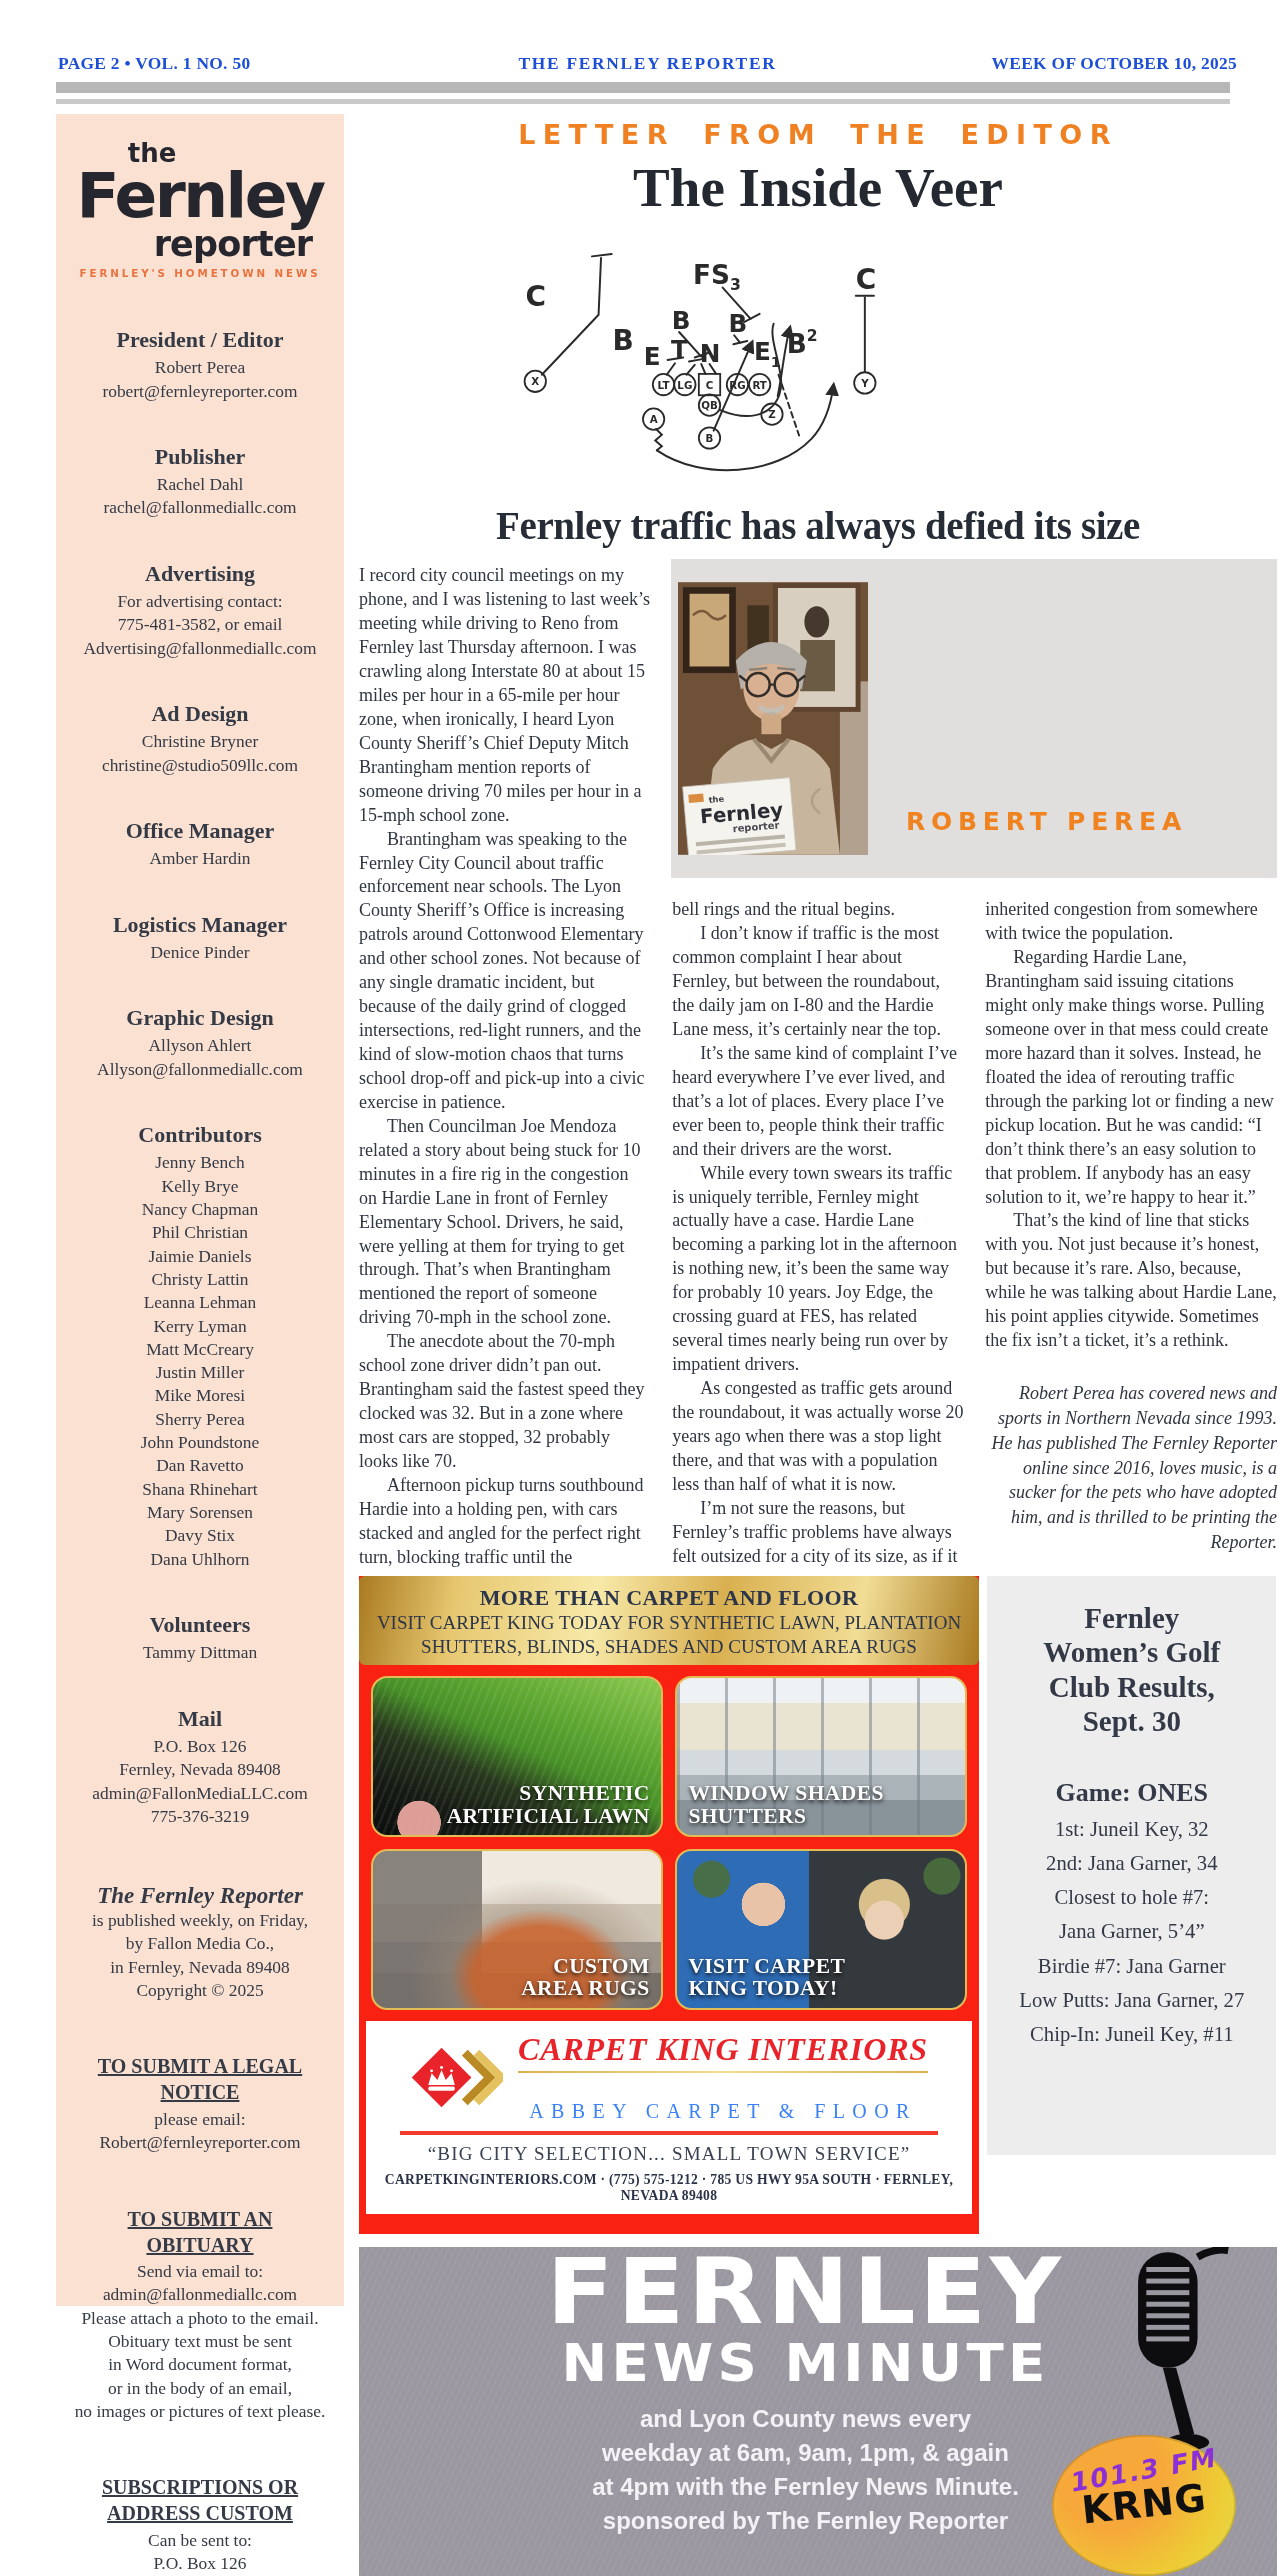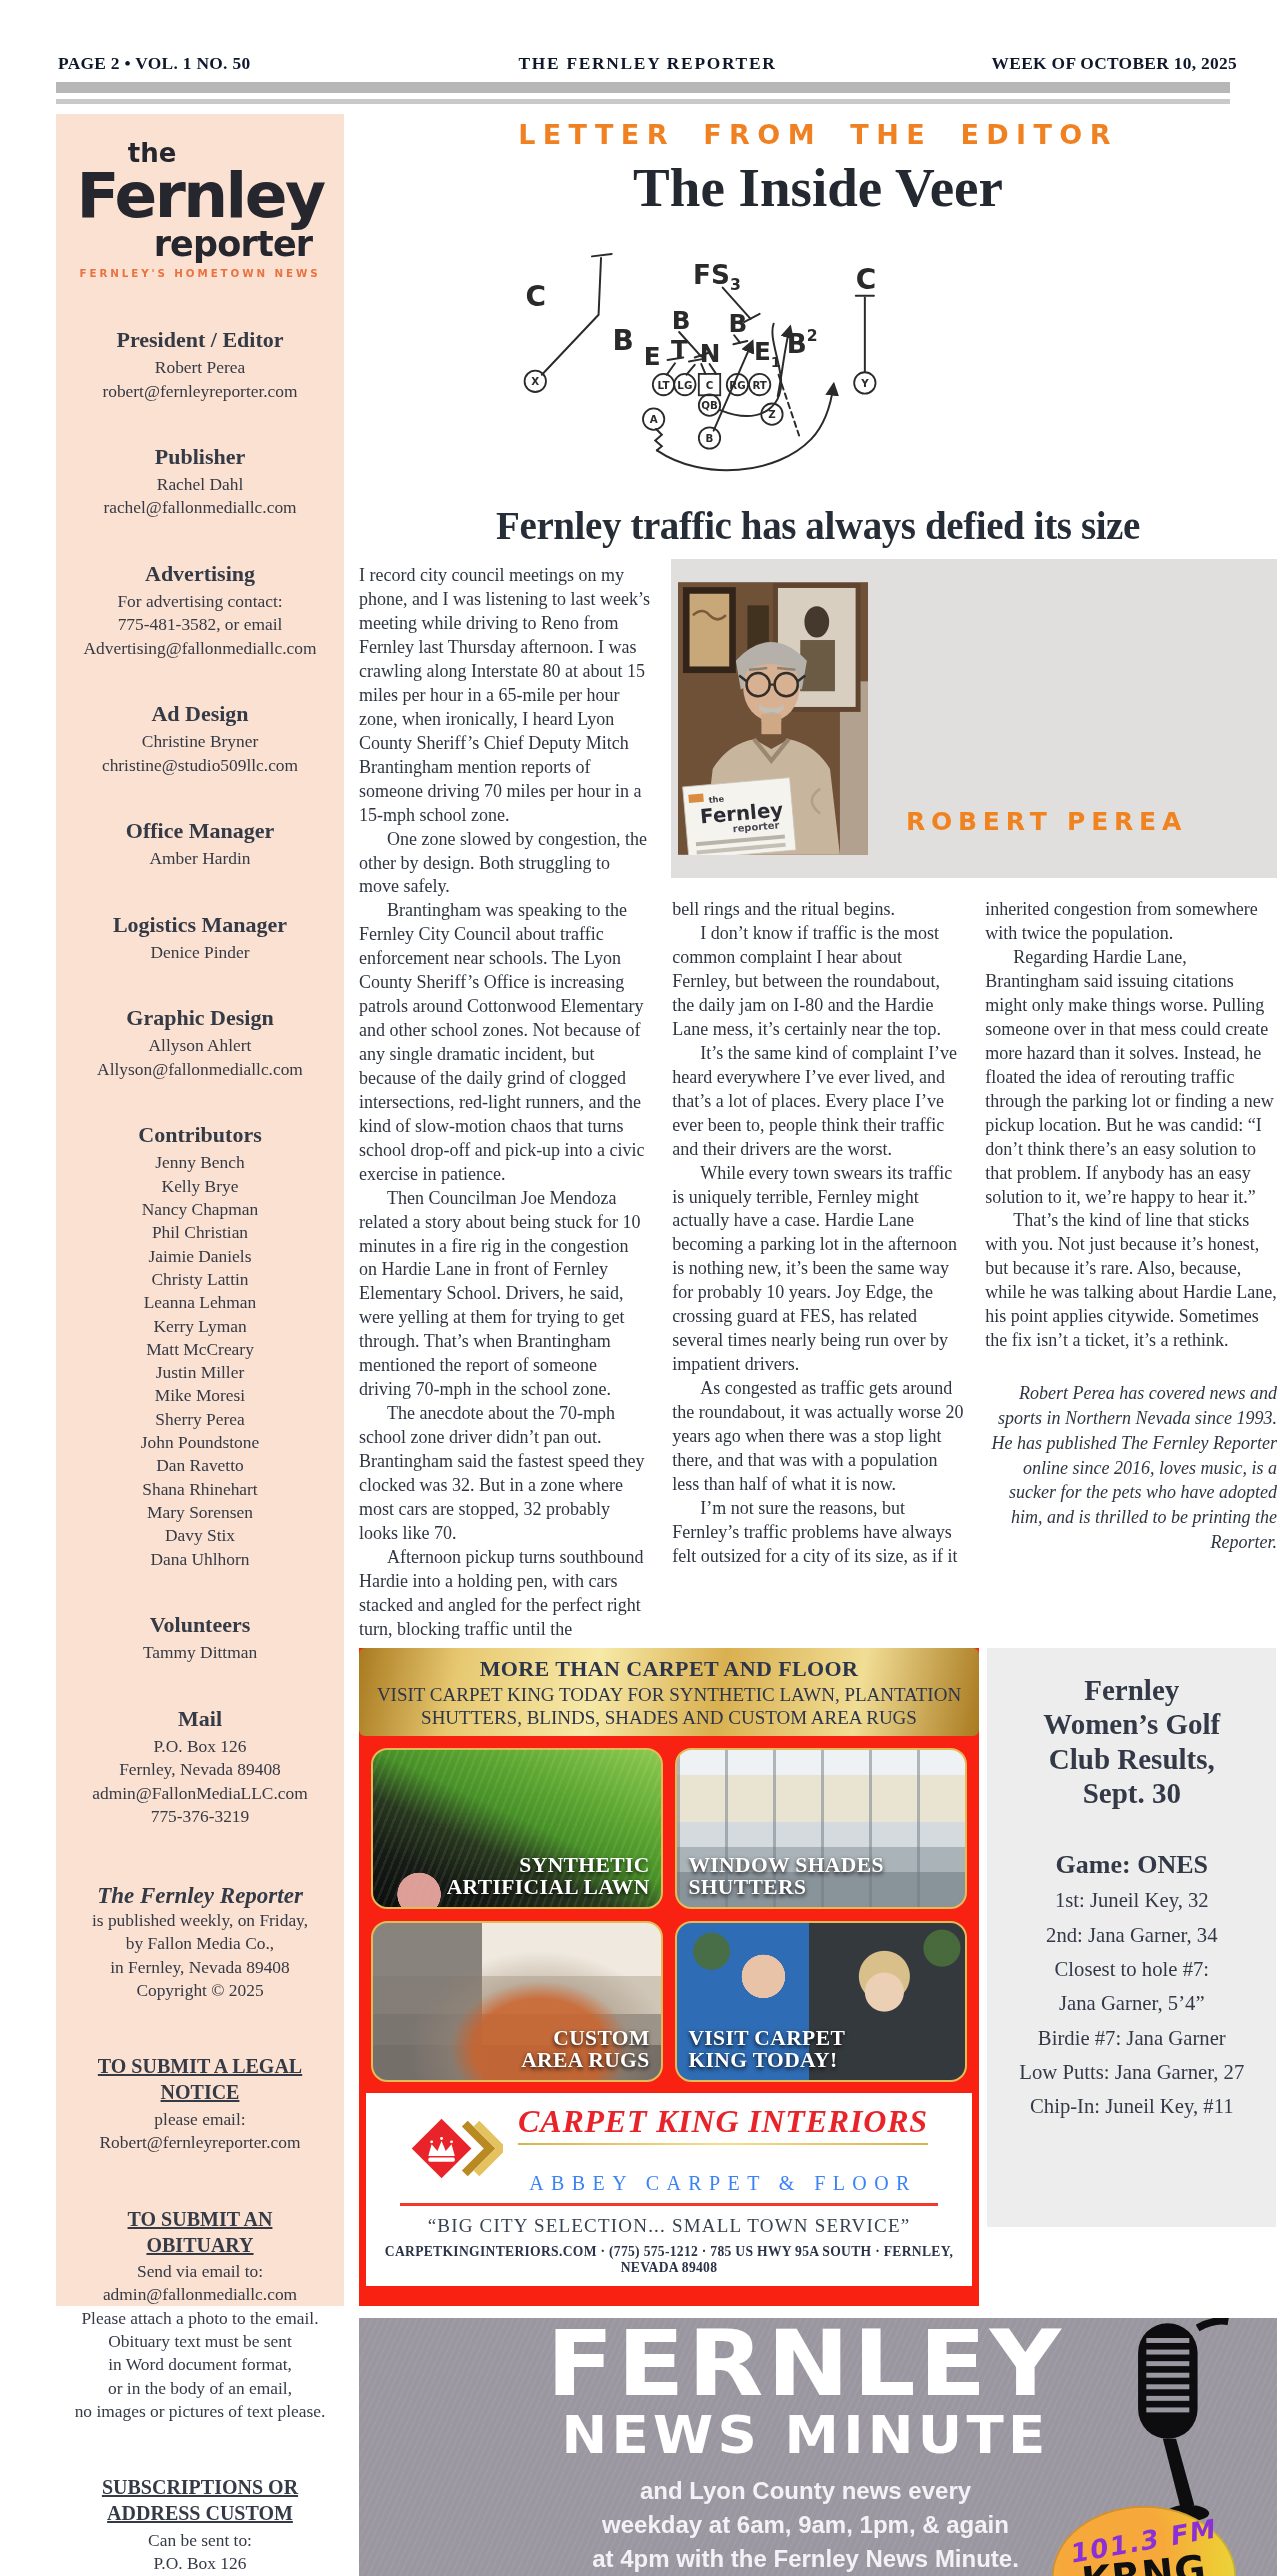--- a/index.html
+++ b/index.html
@@ -2,21 +2,21 @@
 <html style="font-size:13.2px"><head>
 <meta charset="utf-8">
 <style>
   html,body{margin:0;padding:0;}
   body{
     width:1288px;height:2576px;background:#ffffff;position:relative;overflow:hidden;
     font-family:"Liberation Serif", serif;color:#2f3541;
   }
   
   .masthead{display:grid;grid-template-columns:1fr auto 1fr;align-items:baseline;
-    padding:53px 51px 0 58px;font-weight:bold;font-size:17.4px;color:#0f172a;letter-spacing:0.3px;}
+    padding:53px 51px 0 58px;font-weight:bold;font-size:17.4px;color:#1d4ed8;letter-spacing:0.3px;}
   .masthead .mh-center{text-align:center;letter-spacing:1.7px;}
   .masthead .mh-right{text-align:right;}
   .rule-thick{height:10.7px;background:#b7b7b7;margin:8.3px 58px 0 56px;}
   .rule-thin{height:5px;background:#c9c9c9;margin:5.8px 58px 0 56px;}
 
   
   .content{display:flex;gap:15px;margin:10px 11.6px 0 56px;align-items:flex-start;}
 
   
   .sidebar{flex:none;width:288px;box-sizing:border-box;background:#fbe1d1;height:2192px;
@@ -356,21 +356,20 @@
             <text x="28" y="288" font-family="DejaVu Sans, sans-serif" font-size="24" font-weight="bold" fill="#2b2b33">Fernley</text>
             <text x="66" y="302" font-family="DejaVu Sans, sans-serif" font-size="12" font-weight="bold" fill="#4a4a52">reporter</text>
             <rect x="20" y="310" width="108" height="5" fill="#b9b4aa"></rect>
             <rect x="20" y="320" width="108" height="5" fill="#c5c0b6"></rect>
           </g>
         </svg>
         <div class="photo-caption">ROBERT PEREA</div>
       </div>
       <div class="col" id="col1">
           <p class="para first">I record city council meetings on my phone, and I was listening to last week’s meeting while driving to Reno from Fernley last Thursday afternoon. I was crawling along Interstate 80 at about 15 miles per hour in a 65-mile per hour zone, when ironically, I heard Lyon County Sheriff’s Chief Deputy Mitch Brantingham mention reports of someone driving 70 miles per hour in a 15-mph school zone.</p>
-          <p class="para">One zone slowed by congestion, the other by design. Both struggling to move safely.</p>
           <p class="para">Brantingham was speaking to the Fernley City Council about traffic enforcement near schools. The Lyon County Sheriff’s Office is increasing patrols around Cottonwood Elementary and other school zones. Not because of any single dramatic incident, but because of the daily grind of clogged intersections, red-light runners, and the kind of slow-motion chaos that turns school drop-off and pick-up into a civic exercise in patience.</p>
           <p class="para">Then Councilman Joe Mendoza related a story about being stuck for 10 minutes in a fire rig in the congestion on Hardie Lane in front of Fernley Elementary School. Drivers, he said, were yelling at them for trying to get through. That’s when Brantingham mentioned the report of someone driving 70-mph in the school zone.</p>
           <p class="para">The anecdote about the 70-mph school zone driver didn’t pan out. Brantingham said the fastest speed they clocked was 32. But in a zone where most cars are stopped, 32 probably looks like 70.</p>
           <p class="para">Afternoon pickup turns southbound Hardie into a holding pen, with cars stacked and angled for the perfect right turn, blocking traffic until the</p>
         </div>
       <div class="col" id="col2">
           <div class="col-spacer"></div>
           <p class="para first">bell rings and the ritual begins.</p>
           <p class="para">I don’t know if traffic is the most common complaint I hear about Fernley, but between the roundabout, the daily jam on I-80 and the Hardie Lane mess, it’s certainly near the top.</p>
           <p class="para">It’s the same kind of complaint I’ve heard everywhere I’ve ever lived, and that’s a lot of places. Every place I’ve ever been to, people think their traffic and their drivers are the worst.</p>

